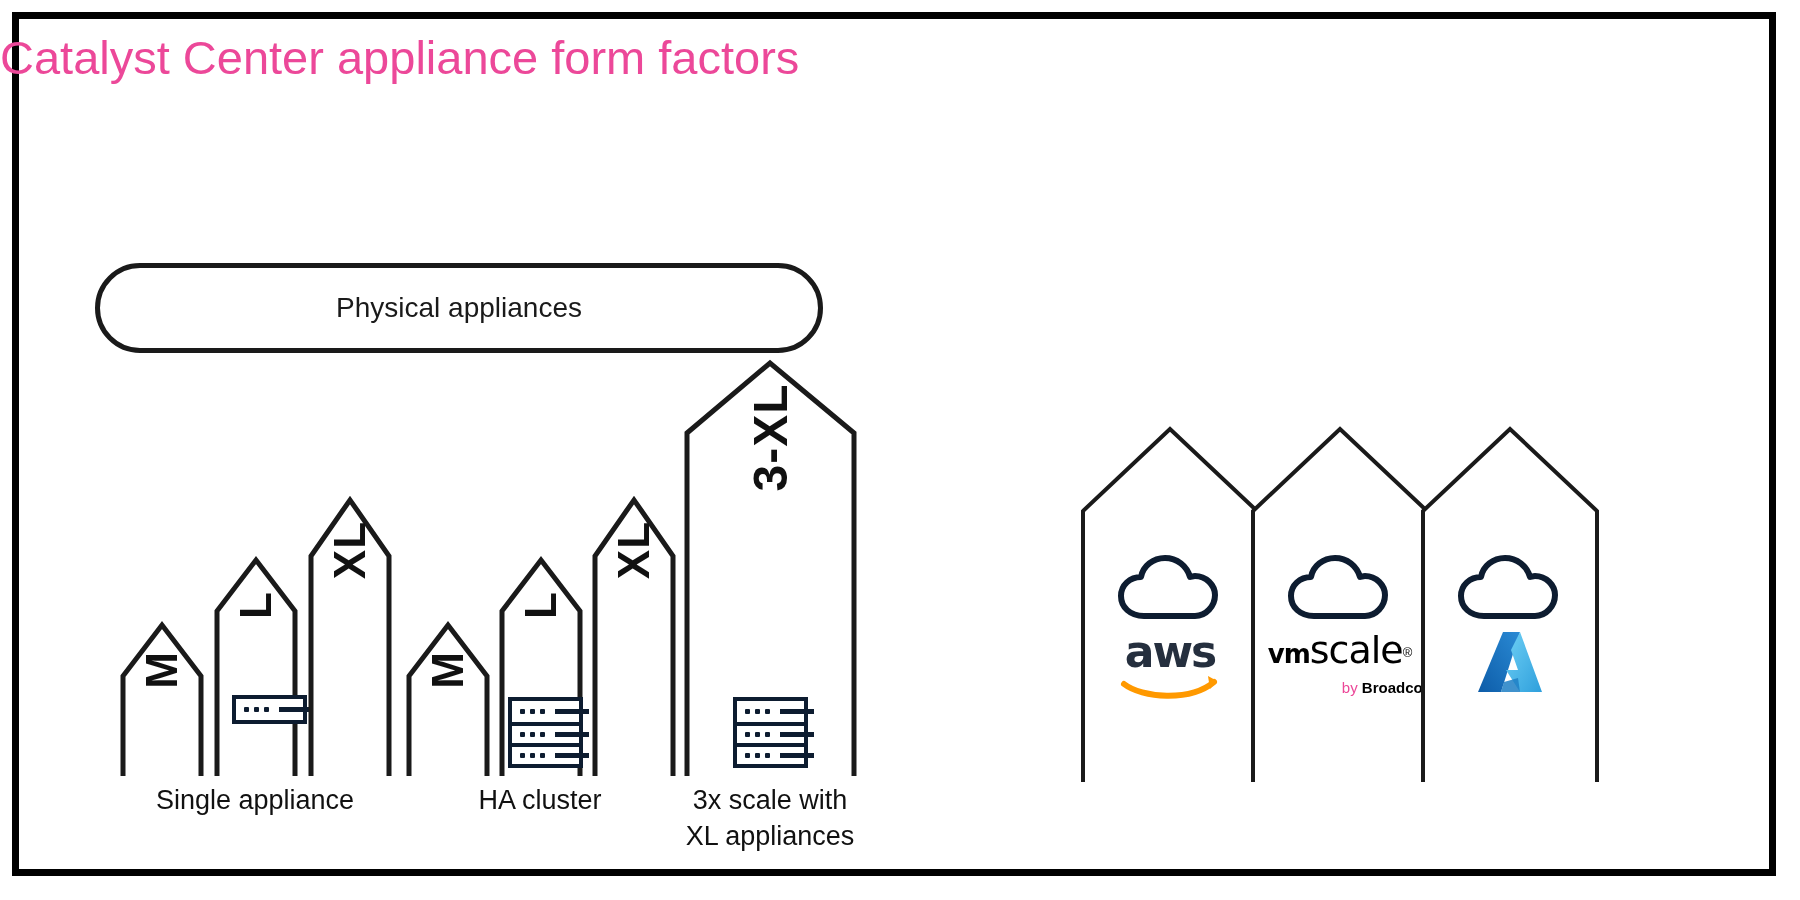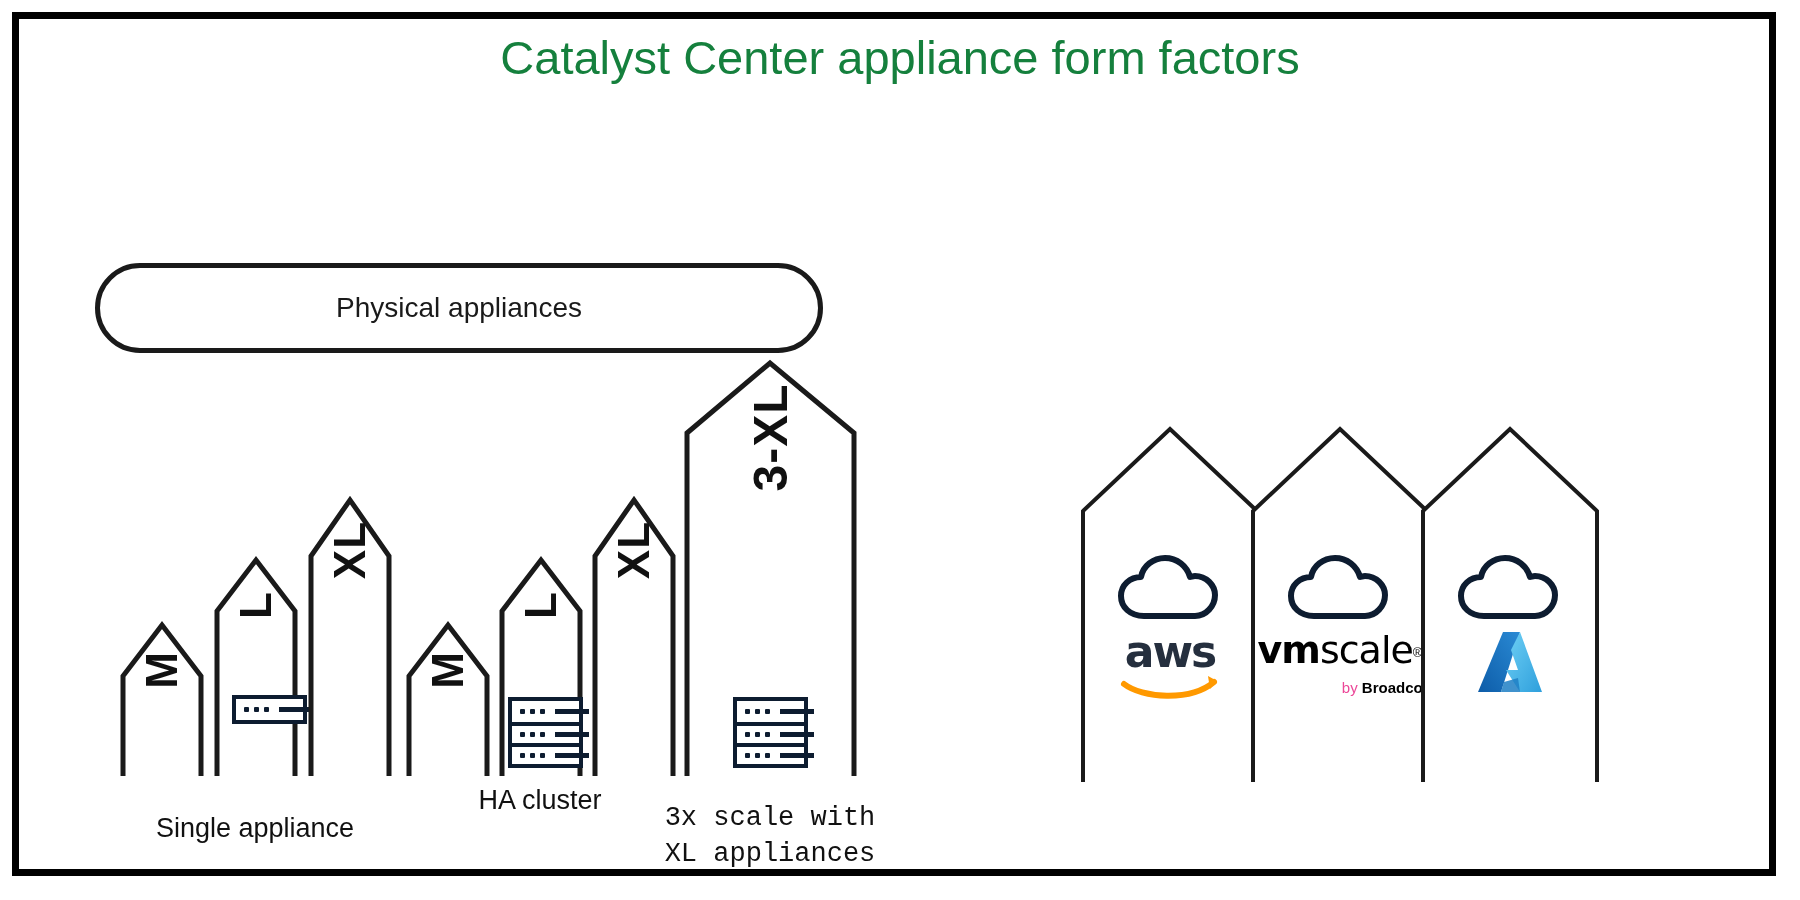--- a/index.html
+++ b/index.html
@@ -28,23 +28,22 @@
     height: 864px;
     border: 7px solid #000000;
     box-sizing: border-box;
   }
   
   #title {
     position: absolute;
     left: 0;
     top: 30px;
     width: 1800px;
-    text-align: center;
     font-size: 47px;
-    color: #15803d;
+    color: #ec4899;
     letter-spacing: 0px;
     white-space: nowrap;
   }
   
   .pill {
     position: absolute;
     border: 5px solid #1a1a1a;
     border-radius: 46px;
     box-sizing: border-box;
     background: #ffffff;
@@ -140,21 +139,21 @@
     font-size: 44px;
     font-weight: bold;
     color: #252f3e;
     letter-spacing: -2px;
     line-height: 44px;
   }
   
   .vmw-line { line-height: 40px; white-space: nowrap; }
   .vmw-vm {
     font-family: "DejaVu Sans", sans-serif;
-    font-size: 38px;
+    font-size: 26px;
     font-weight: bold;
     color: #000000;
     letter-spacing: -1px;
   }
   .vmw-ware {
     font-family: "DejaVu Sans", sans-serif;
     font-size: 38px;
     font-weight: normal;
     color: #000000;
     letter-spacing: -1px;
@@ -210,21 +209,21 @@
     </div>
   </div>
 
   <div class="house" style="left:307px; top:495px;">
     <svg width="86" height="285" viewBox="0 0 86 285">
       <path d="M4,281 L4,61 L43,5 L82,61 L82,281" fill="#ffffff" stroke="#1a1a1a" stroke-width="5" stroke-linejoin="miter"></path>
     </svg>
   </div>
   <div class="sizelabel" style="left:310px; top:525px; width:80px;">XL</div>
 
-  <div class="caption" style="left:105px; top:782px; width:300px;margin-top:28px;">Single appliance</div>
+  <div class="caption" style="left:105px; top:782px; width:300px;">Single appliance</div>
 
   <div class="house" style="left:405px; top:620px;">
     <svg width="86" height="160" viewBox="0 0 86 160">
       <path d="M4,156 L4,56 L43,5 L82,56 L82,156" fill="#ffffff" stroke="#1a1a1a" stroke-width="5" stroke-linejoin="miter"></path>
     </svg>
   </div>
   <div class="sizelabel" style="left:408px; top:645px; width:80px;">M</div>
 
   <div class="house" style="left:498px; top:555px;">
     <svg width="86" height="225" viewBox="0 0 86 225">
@@ -296,21 +295,21 @@
     <div class="rack-row" style="height:21px;">
       <span class="rack-dots">
           <i></i>
           <i></i>
           <i></i>
         </span>
       <span class="rack-bar" style="width:34px;"></span>
     </div>
   </div>
 
-  <div class="caption" style="left:620px; top:800px; width:300px;font-family:Liberation Mono, monospace;">3x scale with
+  <div class="caption" style="left:620px; top:782px; width:300px;">3x scale with
 XL appliances</div>
 
   <div class="house" style="left:1080px; top:425px;">
     <svg width="180" height="360" viewBox="0 0 180 360">
       <path d="M3,357 L3,86 L90,4 L177,86 L177,357" fill="#ffffff" stroke="#1a1a1a" stroke-width="4" stroke-linejoin="miter"></path>
     </svg>
   </div>
   <div class="vendor" style="left:1070px; top:550px;">
     <svg class="cloud-ico" width="112" height="72" viewBox="0 0 112 72">
       <path d="M30,66 C16,66 7,57 7,46 C7,35 16,27 27,27 C29,16 39,8 51,8 C63,8 73,16 76,27

